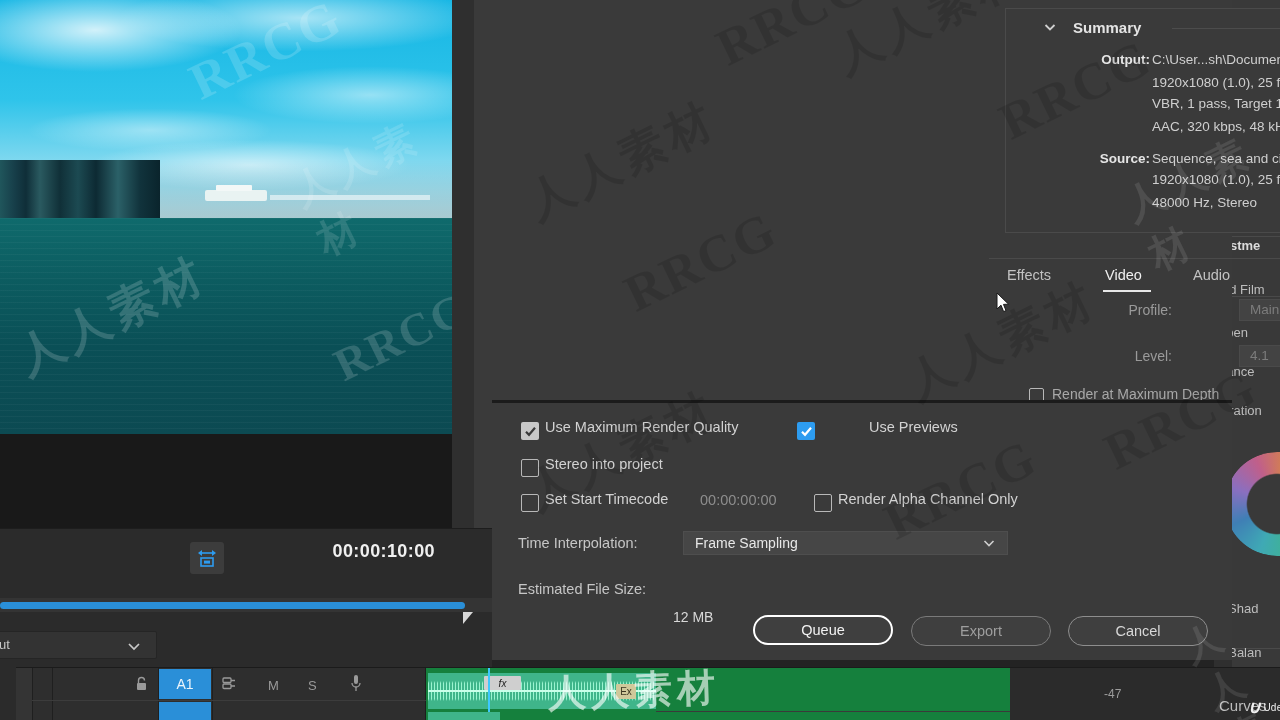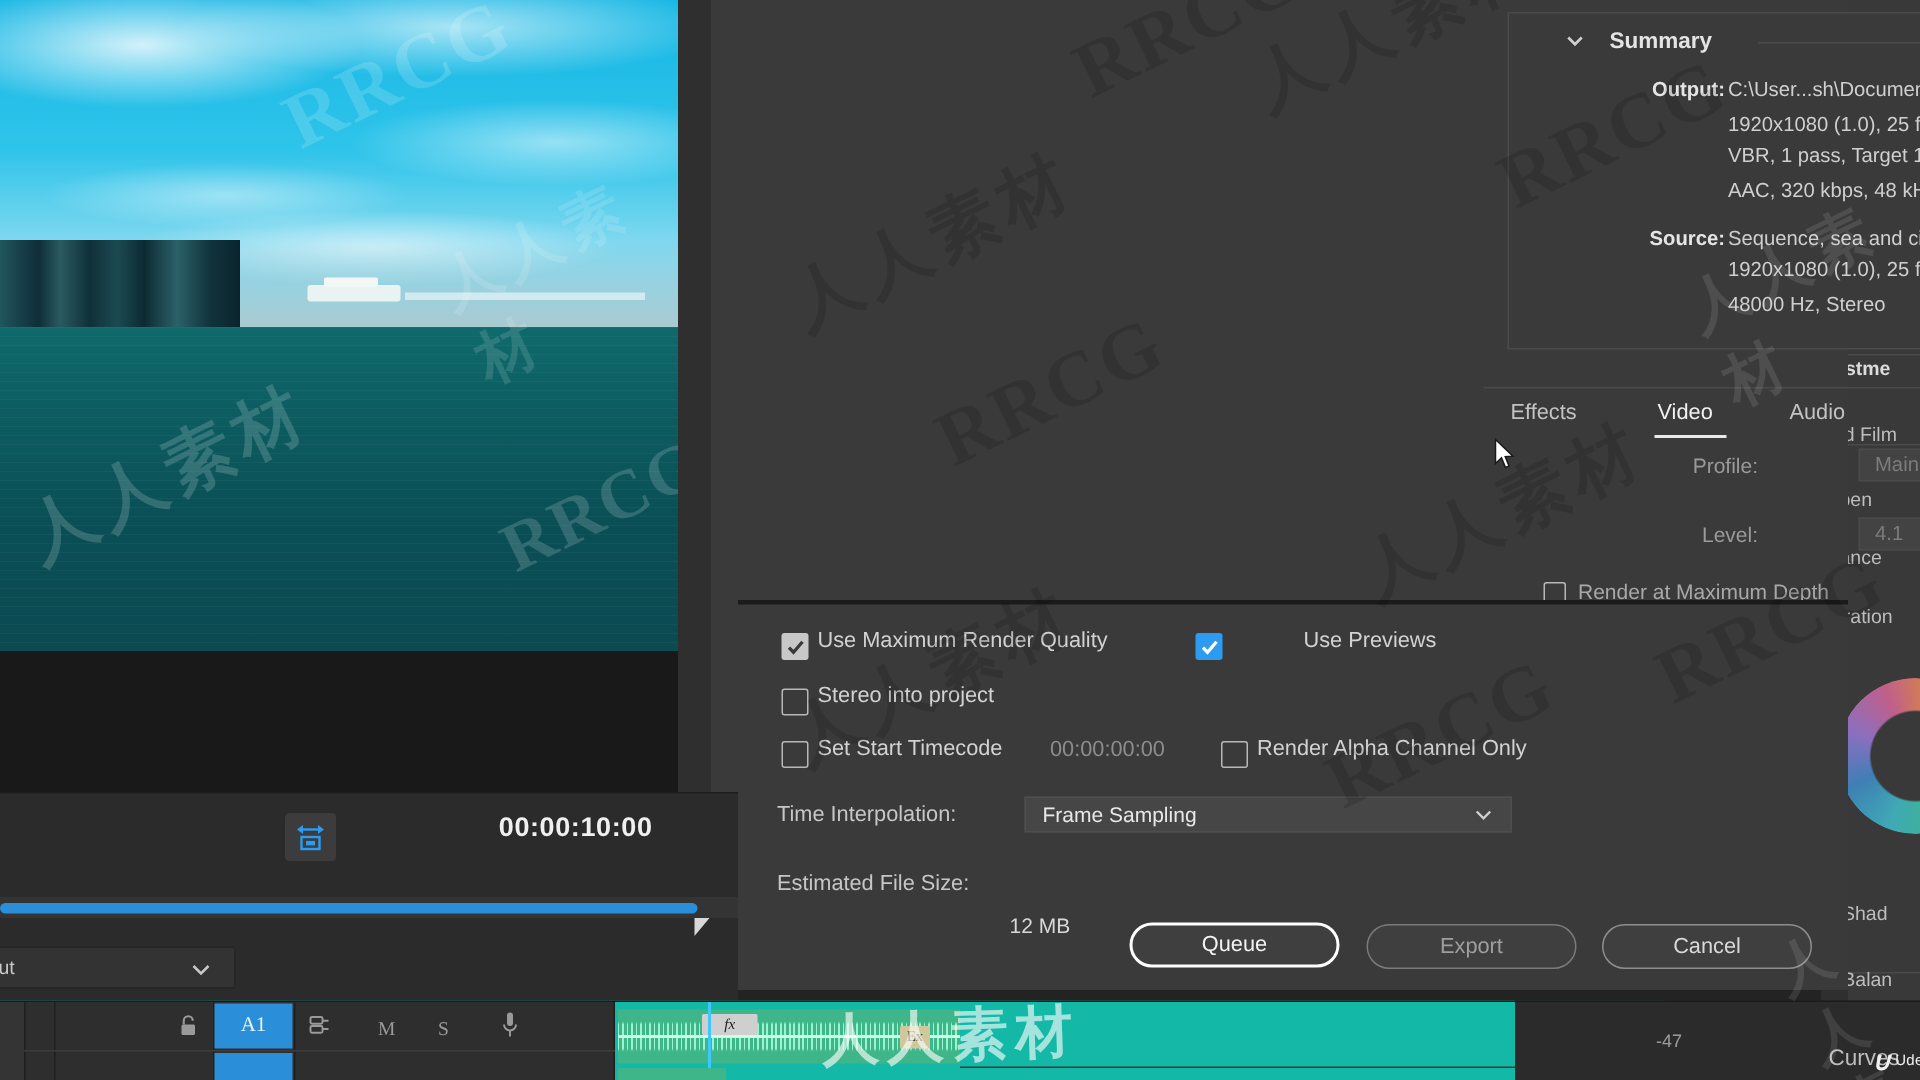--- a/index.html
+++ b/index.html
@@ -63,21 +63,21 @@
     border-left: 10px solid #d8d8d8; border-bottom: 12px solid transparent;
   }
   .out-select {
     position: absolute; left: -48px; top: 631px; width: 205px; height: 28px;
     background: #333; border: 1px solid #252525; border-radius: 2px;
     color: #c8c8c8; font-size: 13px; line-height: 26px; padding-left: 46px;
   }
   .out-select .chev { position: absolute; right: 14px; top: 5px; }
 
   
-  .timeline { position: absolute; left: 0; top: 667px; width: 1110px; height: 53px; background: #14b8a6; border-top: 1px solid #1b1b1b; font-family: Liberation Serif, serif; }
+  .timeline { position: absolute; left: 16px; top: 667px; width: 1110px; height: 53px; background: #15803d; border-top: 1px solid #1b1b1b; }
   .tl-head { position: absolute; left: 0; top: 0; width: 410px; height: 53px; background: #2e2e2e; border-right: 1px solid #1e1e1e; }
   .tl-scroll-l { position: absolute; left: 0; top: 0; width: 16px; height: 53px; background: #343434; }
   .tl-vline { position: absolute; top: 0; width: 1px; height: 53px; background: #1f1f1f; }
   .a1-chip {
     position: absolute; left: 143px; top: 1px; width: 52px; height: 30px;
     background: #2a8fd8; color: #eaf4fb; font-size: 14px;
     display: flex; align-items: center; justify-content: center;
   }
   .a1-chip2 { position: absolute; left: 143px; top: 34px; width: 52px; height: 19px; background: #2a8fd8; }
   .tl-icon { position: absolute; color: #9a9a9a; font-size: 12px; }

